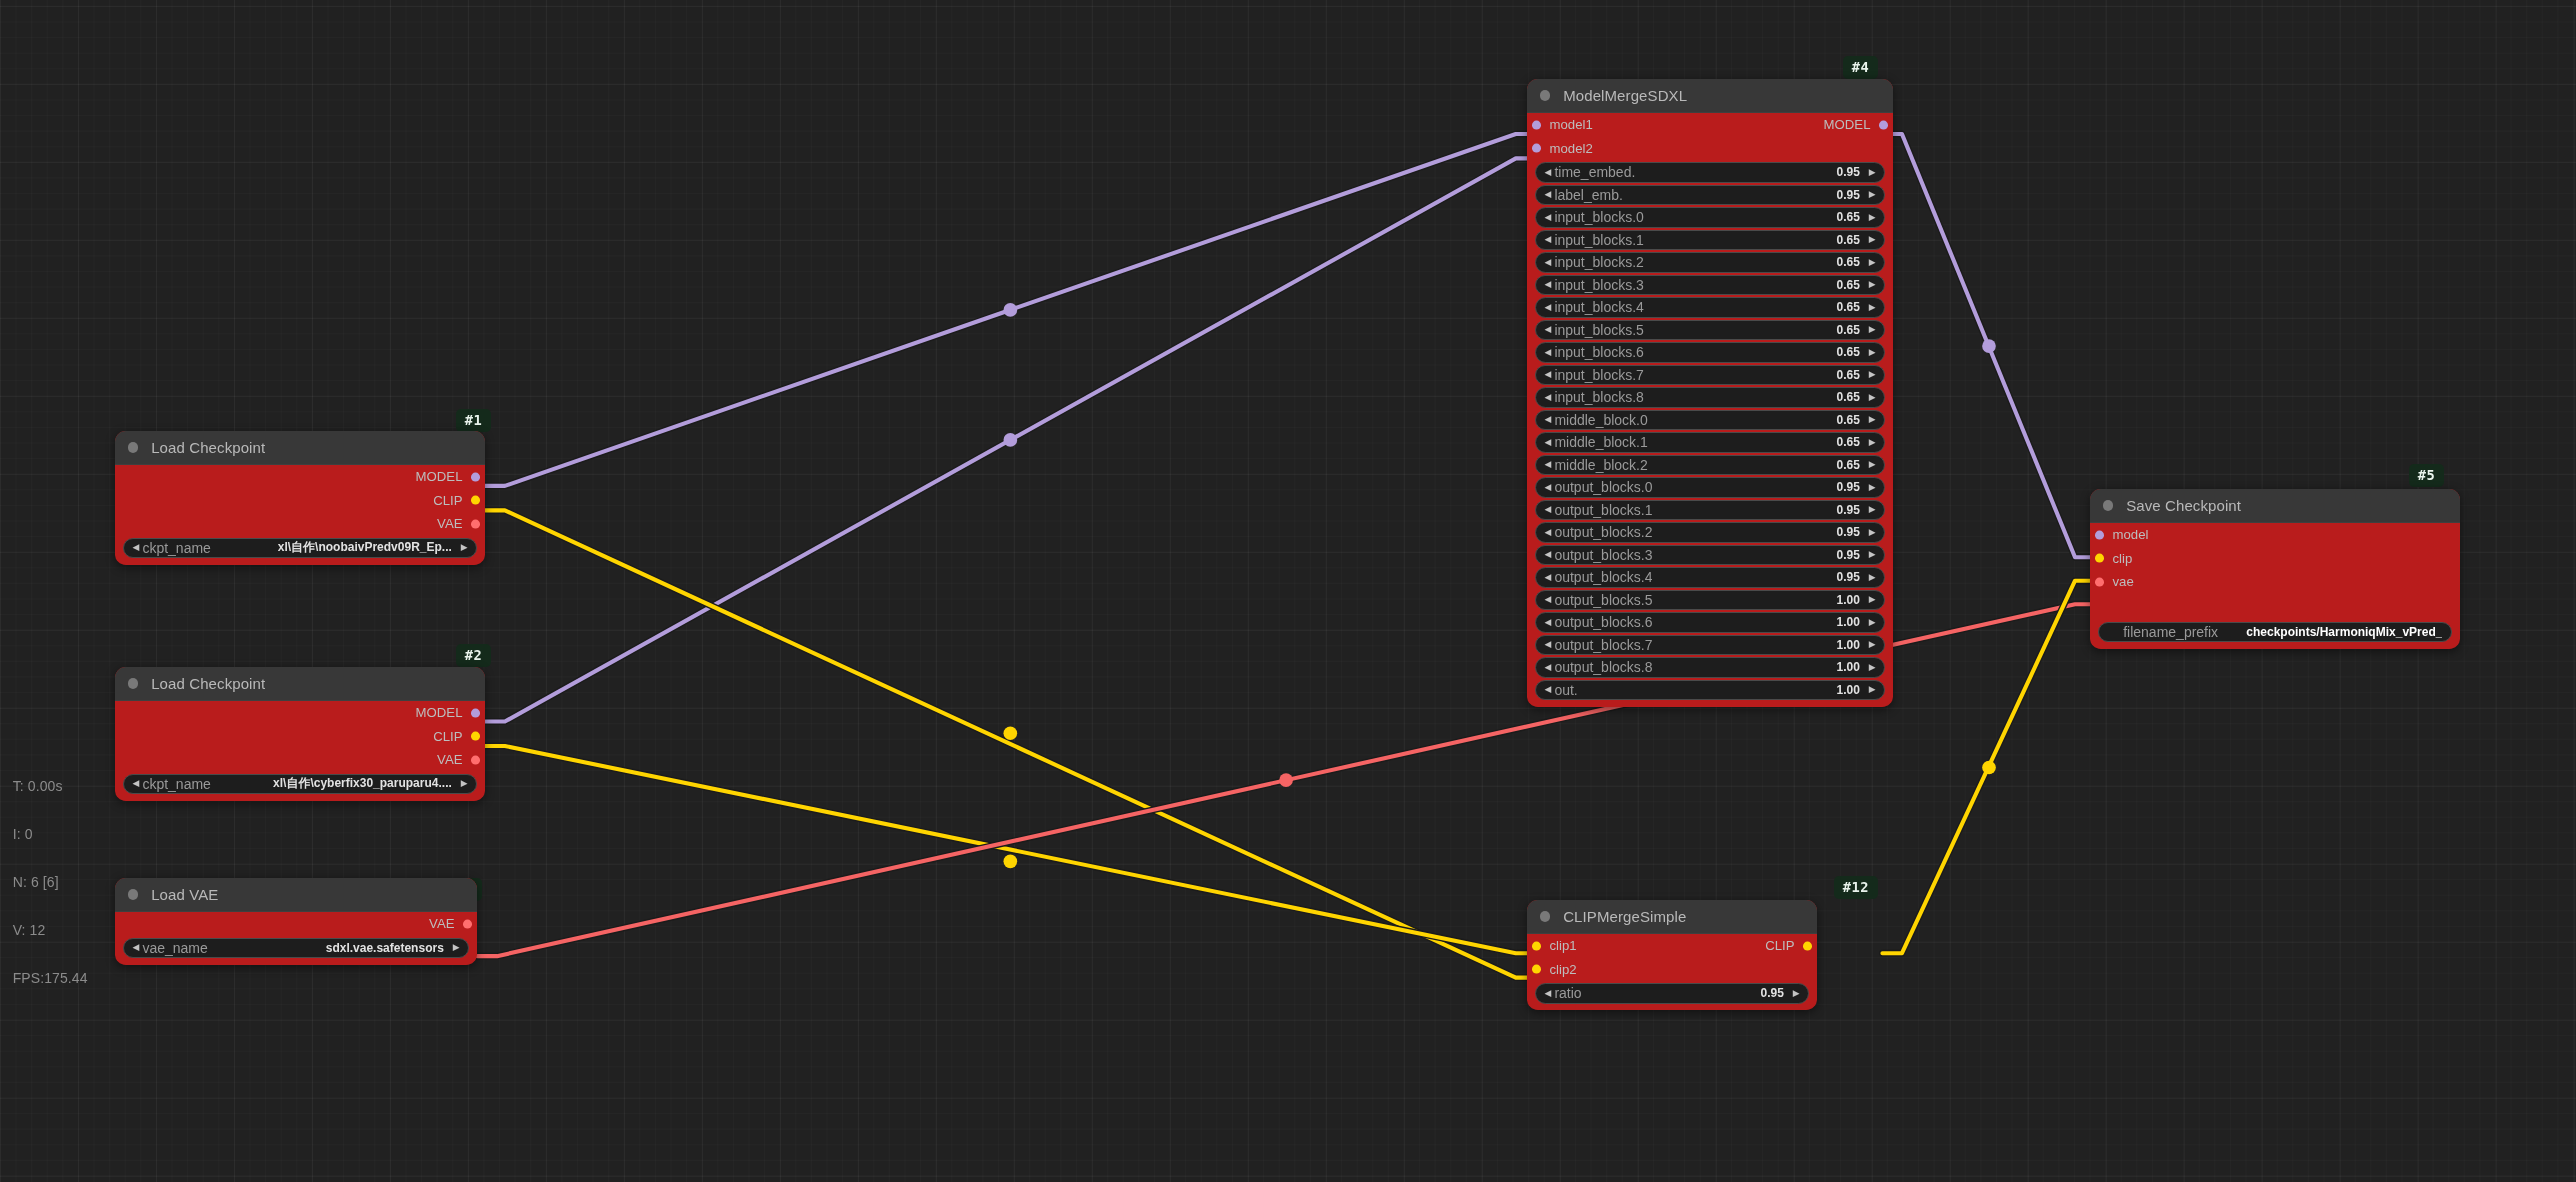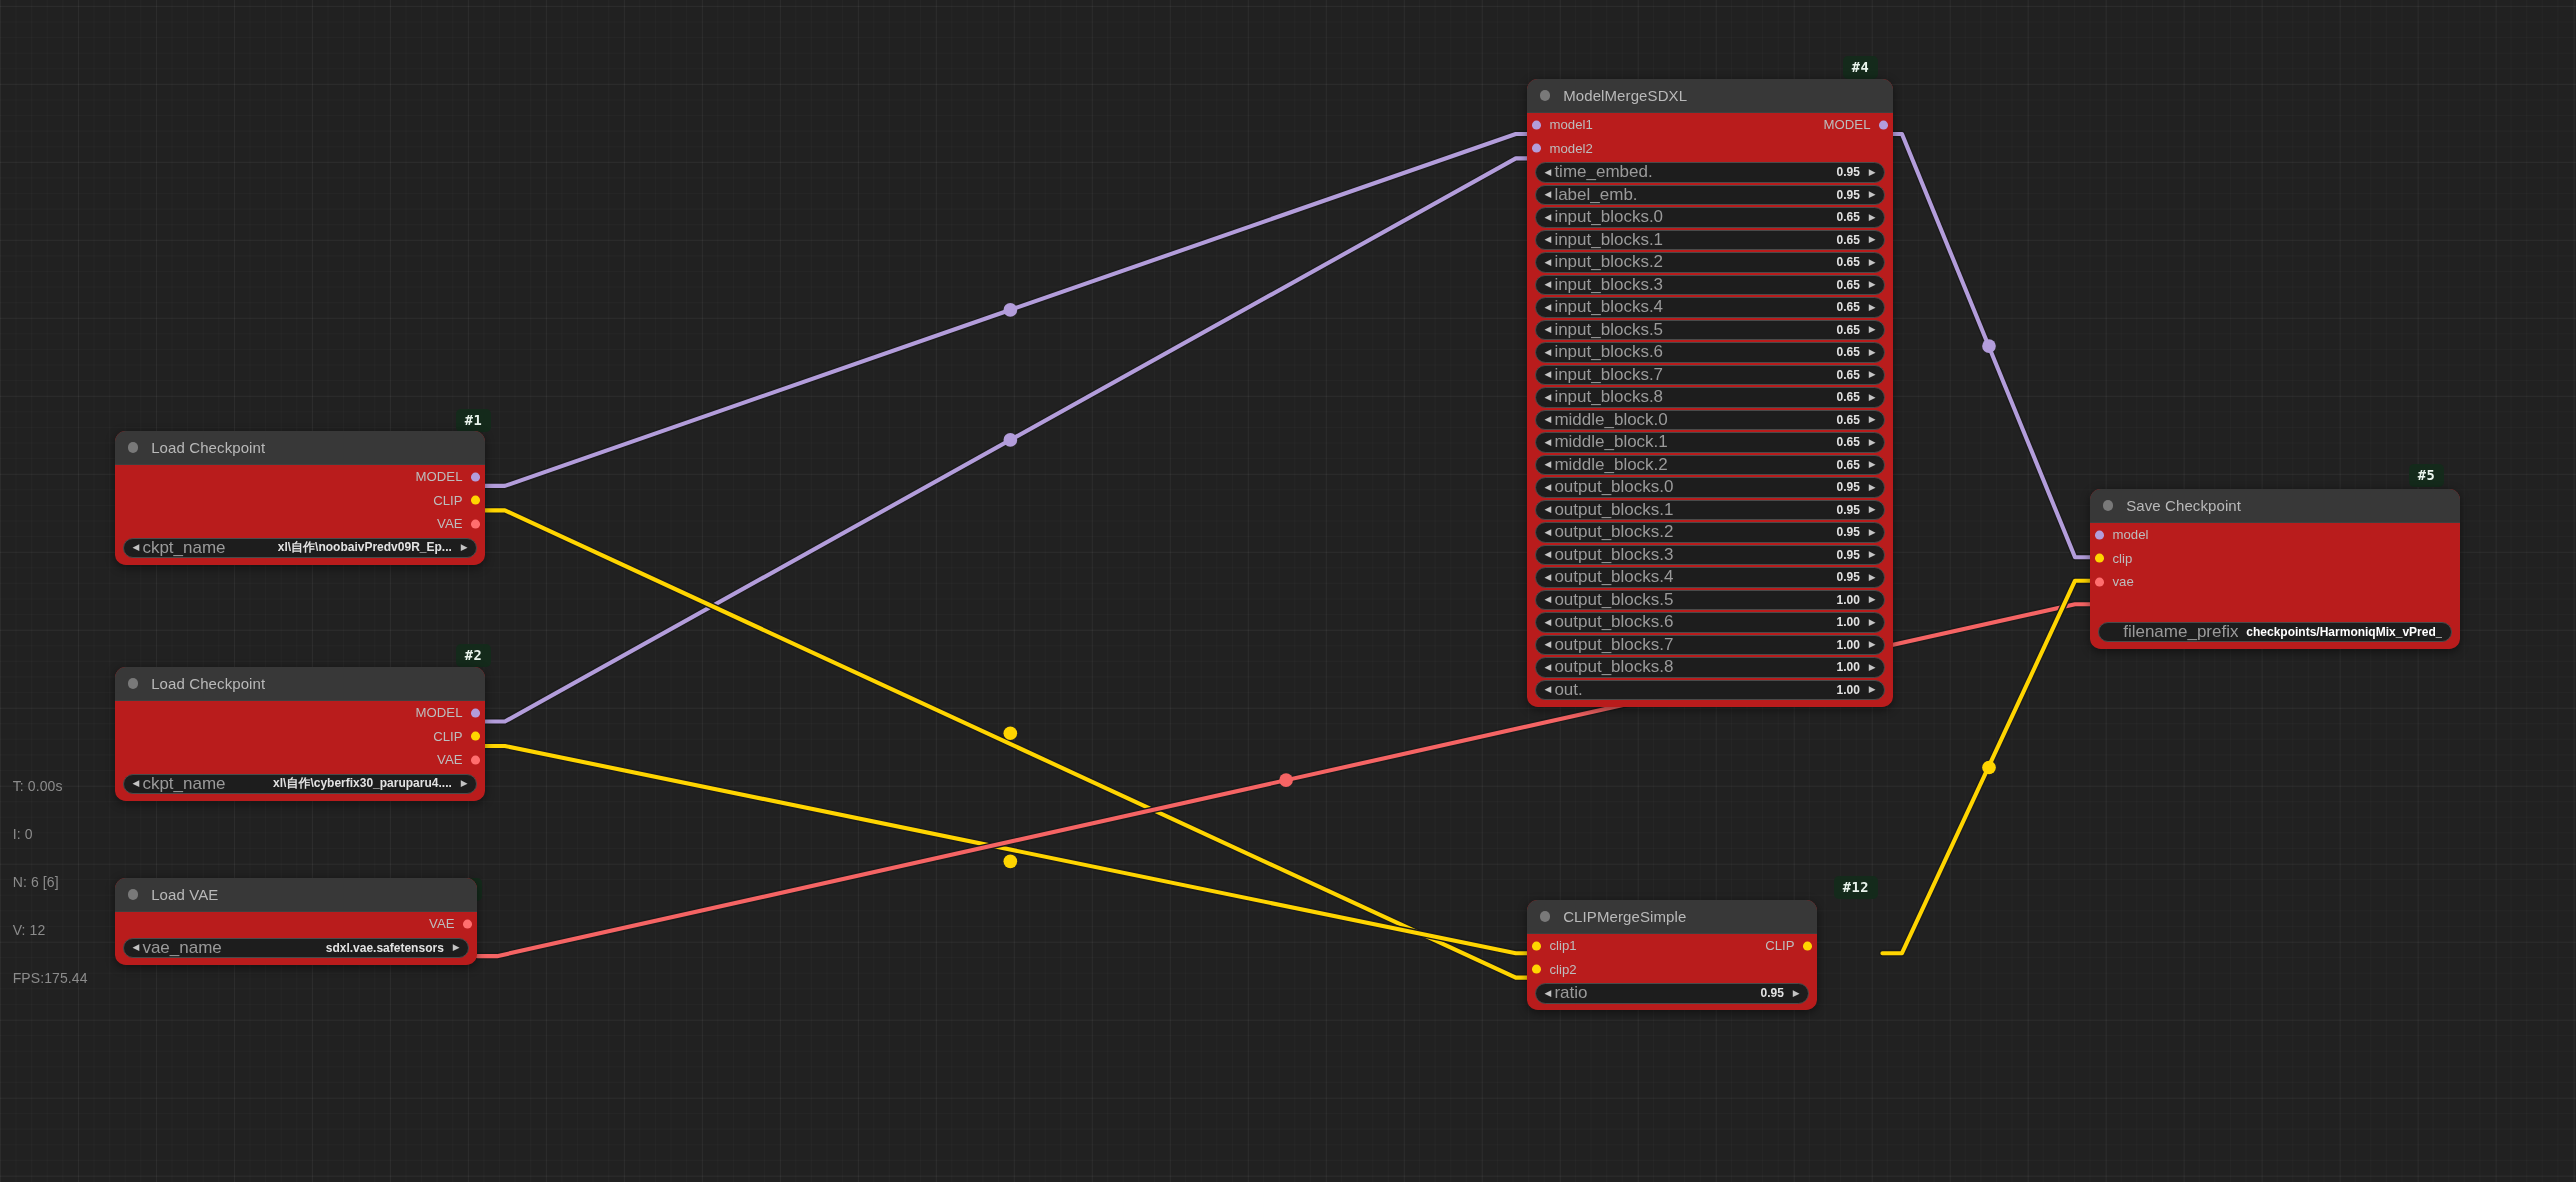--- a/index.html
+++ b/index.html
@@ -81,21 +81,21 @@
     margin:2px 7.8px 0;height:20.5px;
     background:#1d1d1d;border:1px solid #4a4a4a;border-radius:10.8px;
     display:flex;align-items:center;box-sizing:border-box;
     padding:0 6.8px;
   }
   .w-arrow{
     color:#c4c4c4;font-size:8.8px;line-height:1;flex:0 0 auto;
     width:10.8px;text-align:center;
   }
   .w-name{
-    color:#9a9a9a;font-size:17px;margin-left:1px;white-space:nowrap;
+    color:#9a9a9a;font-size:14px;margin-left:1px;white-space:nowrap;
     overflow:hidden;
   }
   .w-val{
     color:#e2e2e2;font-size:12px;font-weight:600;margin-left:auto;
     margin-right:6.8px;white-space:nowrap;overflow:hidden;
   }
   .widget.text .w-name{margin-left:11.7px;color:#9a9a9a;}
   .widget.text .w-val{margin-left:2px;}
   .widget.combo .w-val{margin-left:auto;}
   .widget.noarrow{padding-left:12.7px;}

